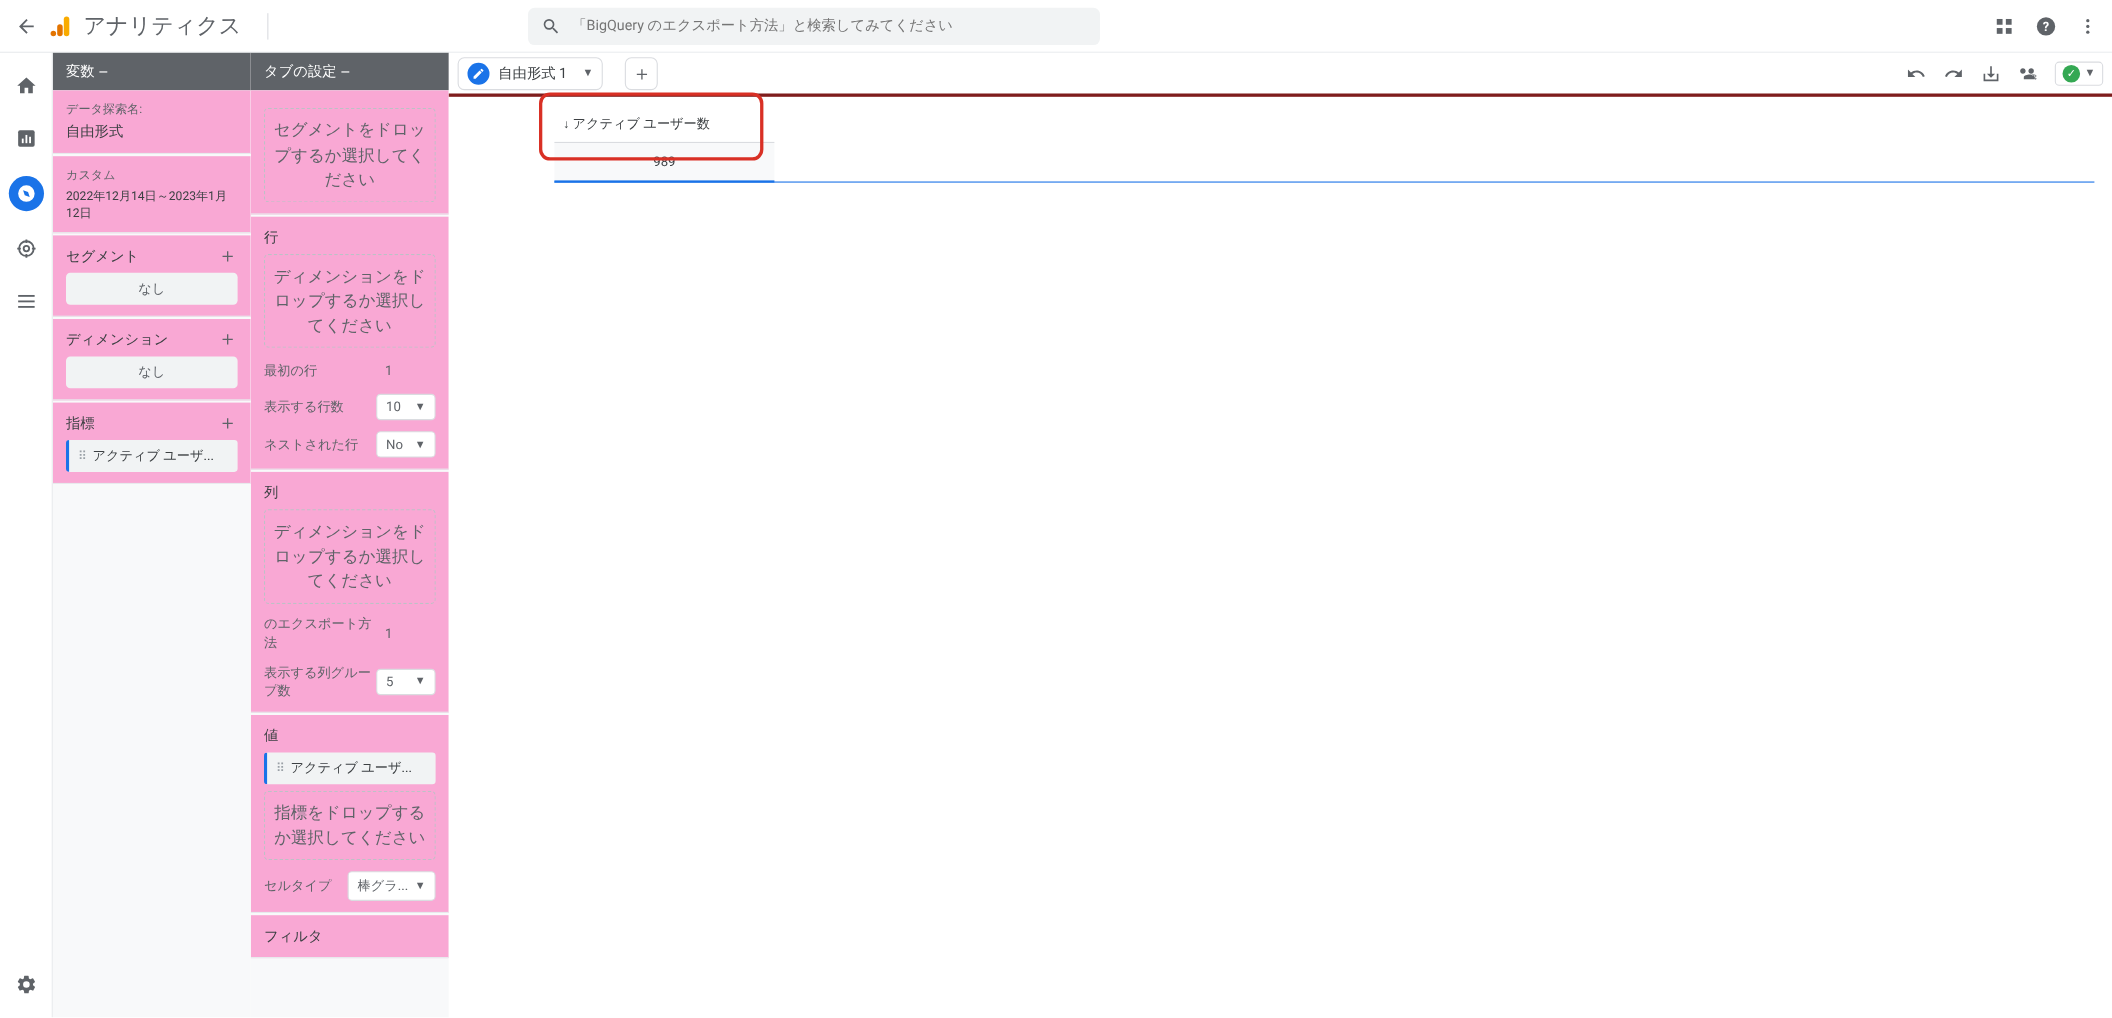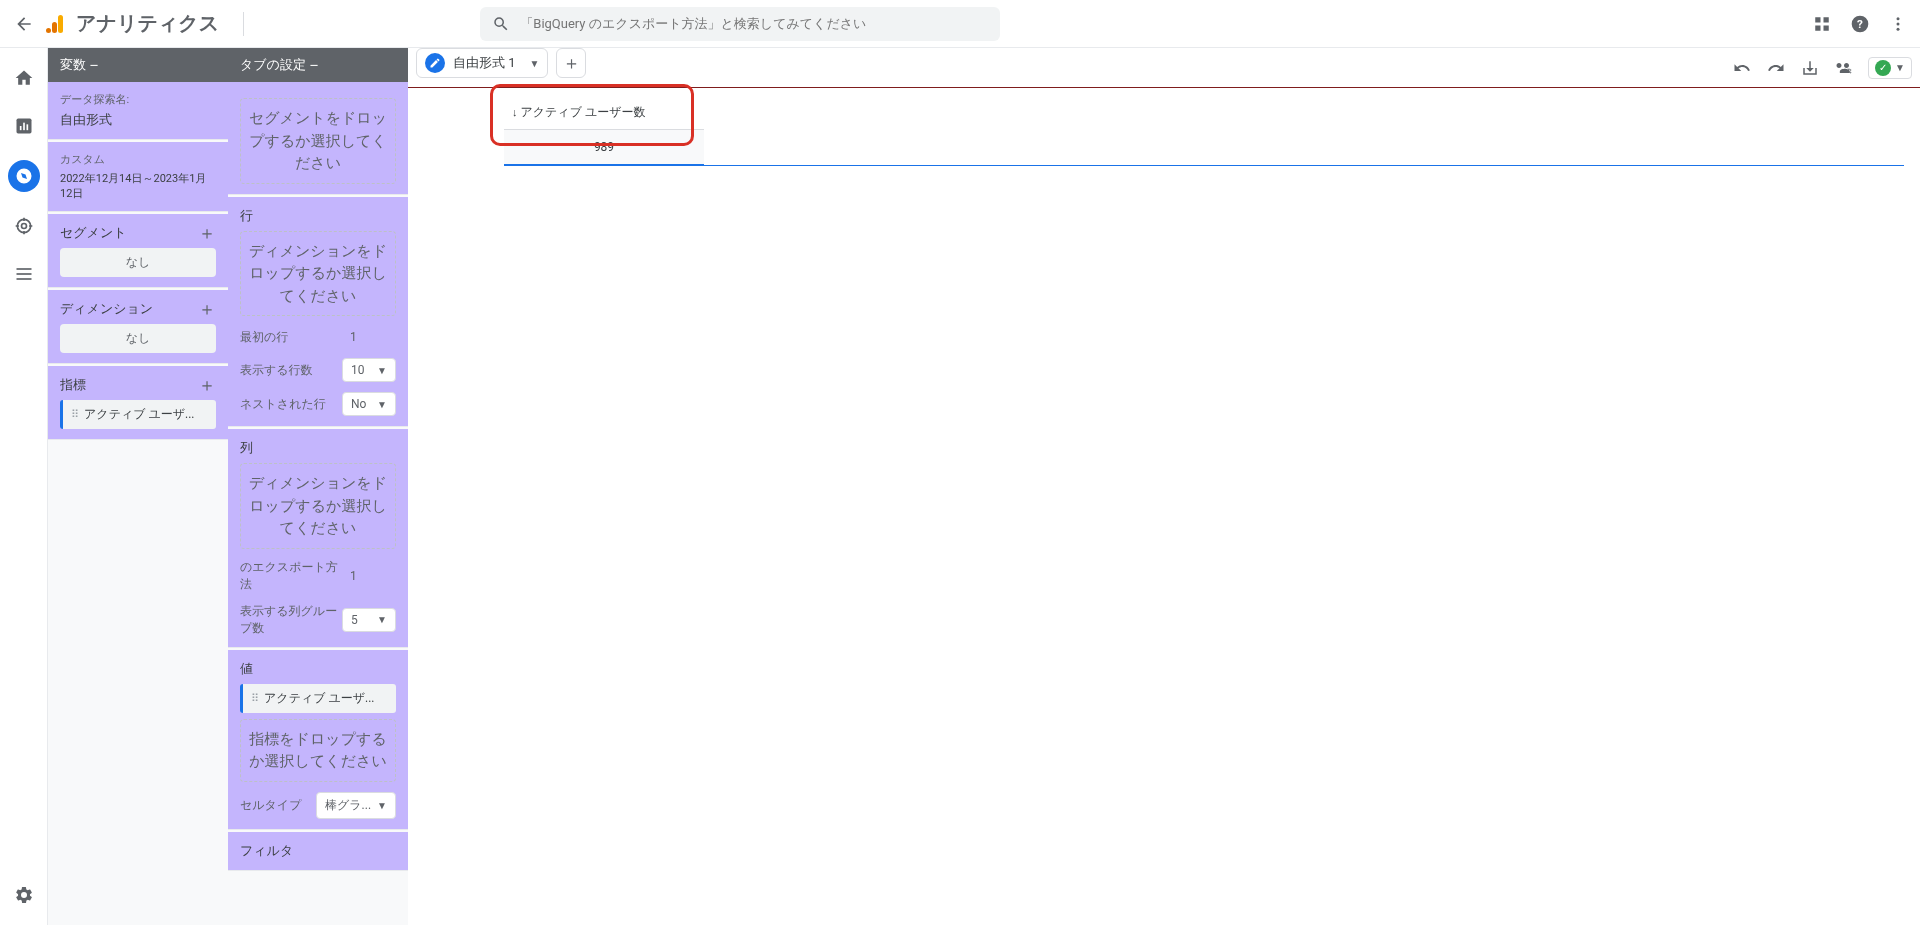--- a/index.html
+++ b/index.html
@@ -3,21 +3,21 @@
 <meta charset="utf-8">
 <style>
 * { margin: 0; padding: 0; box-sizing: border-box; font-family: 'Google Sans', Roboto, Arial, sans-serif; }
 body { background: #fff; color: #3c4043; font-size: 13px; overflow: hidden; }
 
 
 .top-header { height: 48px; display: flex; align-items: center; padding: 0 12px; border-bottom: 1px solid #e8eaed; }
 .back-arrow { width: 24px; height: 24px; display: flex; align-items: center; justify-content: center; cursor: pointer; margin-right: 8px; color: #5f6368; }
 .logo-wrap { display: flex; align-items: center; gap: 8px; margin-right: 16px; }
 .ga-logo { width: 24px; height: 24px; }
-.app-title { font-size: 20px; color: #5f6368; font-weight: 700; }
+.app-title { font-size: 20px; color: #5f6368; font-weight: 400; }
 .title-divider { width: 1px; height: 24px; background: #dadce0; margin-left: 16px; }
 .search-bar { flex: 1; max-width: 520px; margin-left: 220px; height: 34px; background: #f1f3f4; border-radius: 6px; display: flex; align-items: center; padding: 0 12px; color: #5f6368; gap: 10px; }
 .search-bar input { border: none; background: transparent; flex: 1; font-size: 13px; outline: none; color: #0f766e; }
 .header-right { margin-left: auto; display: flex; align-items: center; gap: 18px; color: #5f6368; }
 .hdr-icon { width: 20px; height: 20px; cursor: pointer; display:flex; align-items:center; justify-content:center; }
 
 
 .main-wrap { display: flex; height: calc(100vh - 48px); }
 .nav-rail { width: 48px; border-right: 1px solid #e8eaed; display: flex; flex-direction: column; align-items: center; padding-top: 16px; gap: 20px; position: relative; }
 .nav-item { width: 28px; height: 28px; display: flex; align-items: center; justify-content: center; cursor: pointer; color: #5f6368; border-radius: 50%; }
@@ -26,41 +26,41 @@
 
 
 .panel { background: #f8f9fa; display: flex; flex-direction: column; }
 .panel-vars { width: 180px; }
 .panel-tabs { width: 180px; }
 .panel-header { background: #5f6368; color: #fff; height: 34px; display: flex; align-items: center; padding: 0 12px; font-size: 13px; justify-content: flex-start; }
 .panel-body { flex: 1; overflow-y: auto; padding: 0; }
 .panel-body::-webkit-scrollbar { width: 6px; }
 .panel-body::-webkit-scrollbar-thumb { background: #dadce0; border-radius: 3px; }
 
-.section { padding: 10px 12px; border-bottom: 1px solid #e8eaed; background: #c4b5fd; margin-bottom: 2px; }
+.section { padding: 10px 12px; border-bottom: 1px solid #e8eaed; background: #f9a8d4; margin-bottom: 2px; }
 .sec-label { font-size: 11px; color: #5f6368; margin-bottom: 4px; }
 .sec-text { font-size: 13px; color: #3c4043; }
 .sec-row { display: flex; align-items: flex-end; justify-content: space-between; }
 .sec-row .plus { font-size: 18px; color: #5f6368; cursor: pointer; line-height: 1; }
 
 .drop-zone { border: 1px dashed #bdc1c6; border-radius: 4px; padding: 8px 6px; text-align: center; font-size: 15px; color: #5f6368; margin-top: 6px; cursor: pointer; line-height: 1.5; }
 .none-chip { background: #f1f3f4; border-radius: 4px; padding: 6px; text-align: center; font-size: 12px; color: #5f6368; margin-top: 6px; }
 
 .chip { background: #f1f3f4; border-left: 3px solid #1a73e8; border-radius: 3px; padding: 6px 8px; font-size: 12px; color: #3c4043; display: flex; align-items: center; gap: 6px; margin-top: 6px; cursor: grab; overflow: hidden; }
 .drag-handle { color: #9aa0a6; font-size: 11px; letter-spacing: -1px; }
 
 .ctrl-row { display: flex; align-items: center; justify-content: space-between; margin-top: 10px; font-size: 12px; color: #5f6368; }
 .ctrl-label { font-size: 12px; }
 .ctrl-val { border: 1px solid #dadce0; border-radius: 4px; padding: 4px 8px; min-width: 54px; display: flex; align-items: center; justify-content: space-between; gap: 6px; background: #fff; cursor: pointer; font-size: 12px; }
 .ctrl-val.noborder { border: none; background: transparent; }
 .caret { color: #5f6368; font-size: 10px; }
 
 
 .canvas-wrap { flex: 1; display: flex; flex-direction: column; background: #fff; }
-.canvas-toolbar { height: 40px; display: flex; padding: 0 8px; border-bottom: 1px solid #7f1d1d; gap: 4px; }
+.canvas-toolbar { height: 40px; display: flex; align-items: center; padding: 0 8px; border-bottom: 3px solid #7f1d1d; gap: 16px; }
 .tab-pill { display: flex; align-items: center; gap: 8px; padding: 4px 8px; border: 1px solid #dadce0; border-radius: 6px; cursor: pointer; height: 30px; }
 .tab-pill .edit-badge { background: #1a73e8; color: #fff; border-radius: 50%; width: 20px; height: 20px; display: flex; align-items: center; justify-content: center; }
 .tab-pill .tab-name { font-size: 13px; color: #3c4043; }
 .tab-pill .caret { margin-left: 6px; }
 .add-tab { width: 30px; height: 30px; border: 1px solid #dadce0; border-radius: 6px; display: flex; align-items: center; justify-content: center; cursor: pointer; color: #5f6368; font-size: 18px; margin-left: 4px; }
 .toolbar-right { margin-left: auto; display: flex; align-items: center; gap: 14px; color: #5f6368; }
 .tb-icon { width: 20px; height: 20px; cursor: pointer; display:flex; align-items:center; justify-content:center; }
 .status-check { border: 1px solid #dadce0; border-radius: 4px; padding: 2px 6px; display: flex; align-items: center; gap: 4px; }
 .check-circle { background: #34a853; color: #fff; border-radius: 50%; width: 16px; height: 16px; display: flex; align-items: center; justify-content: center; font-size: 10px; }
 

